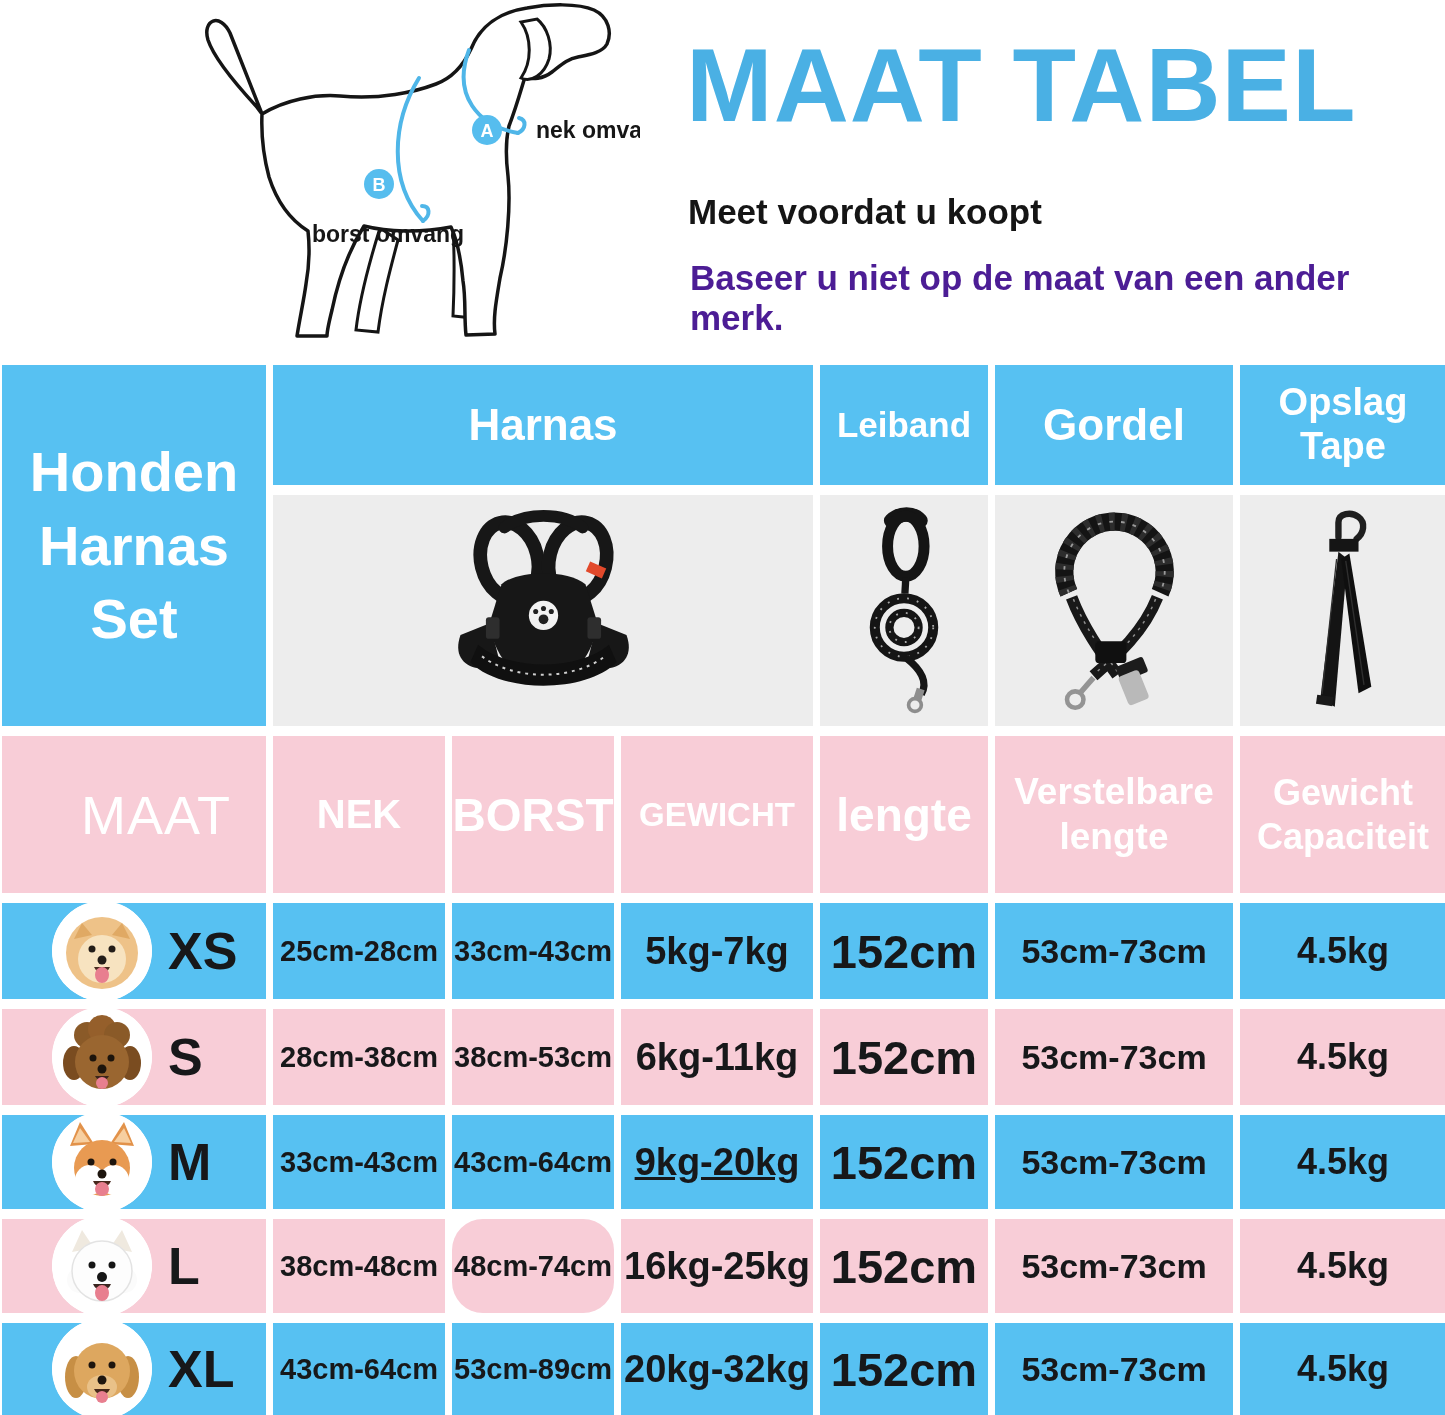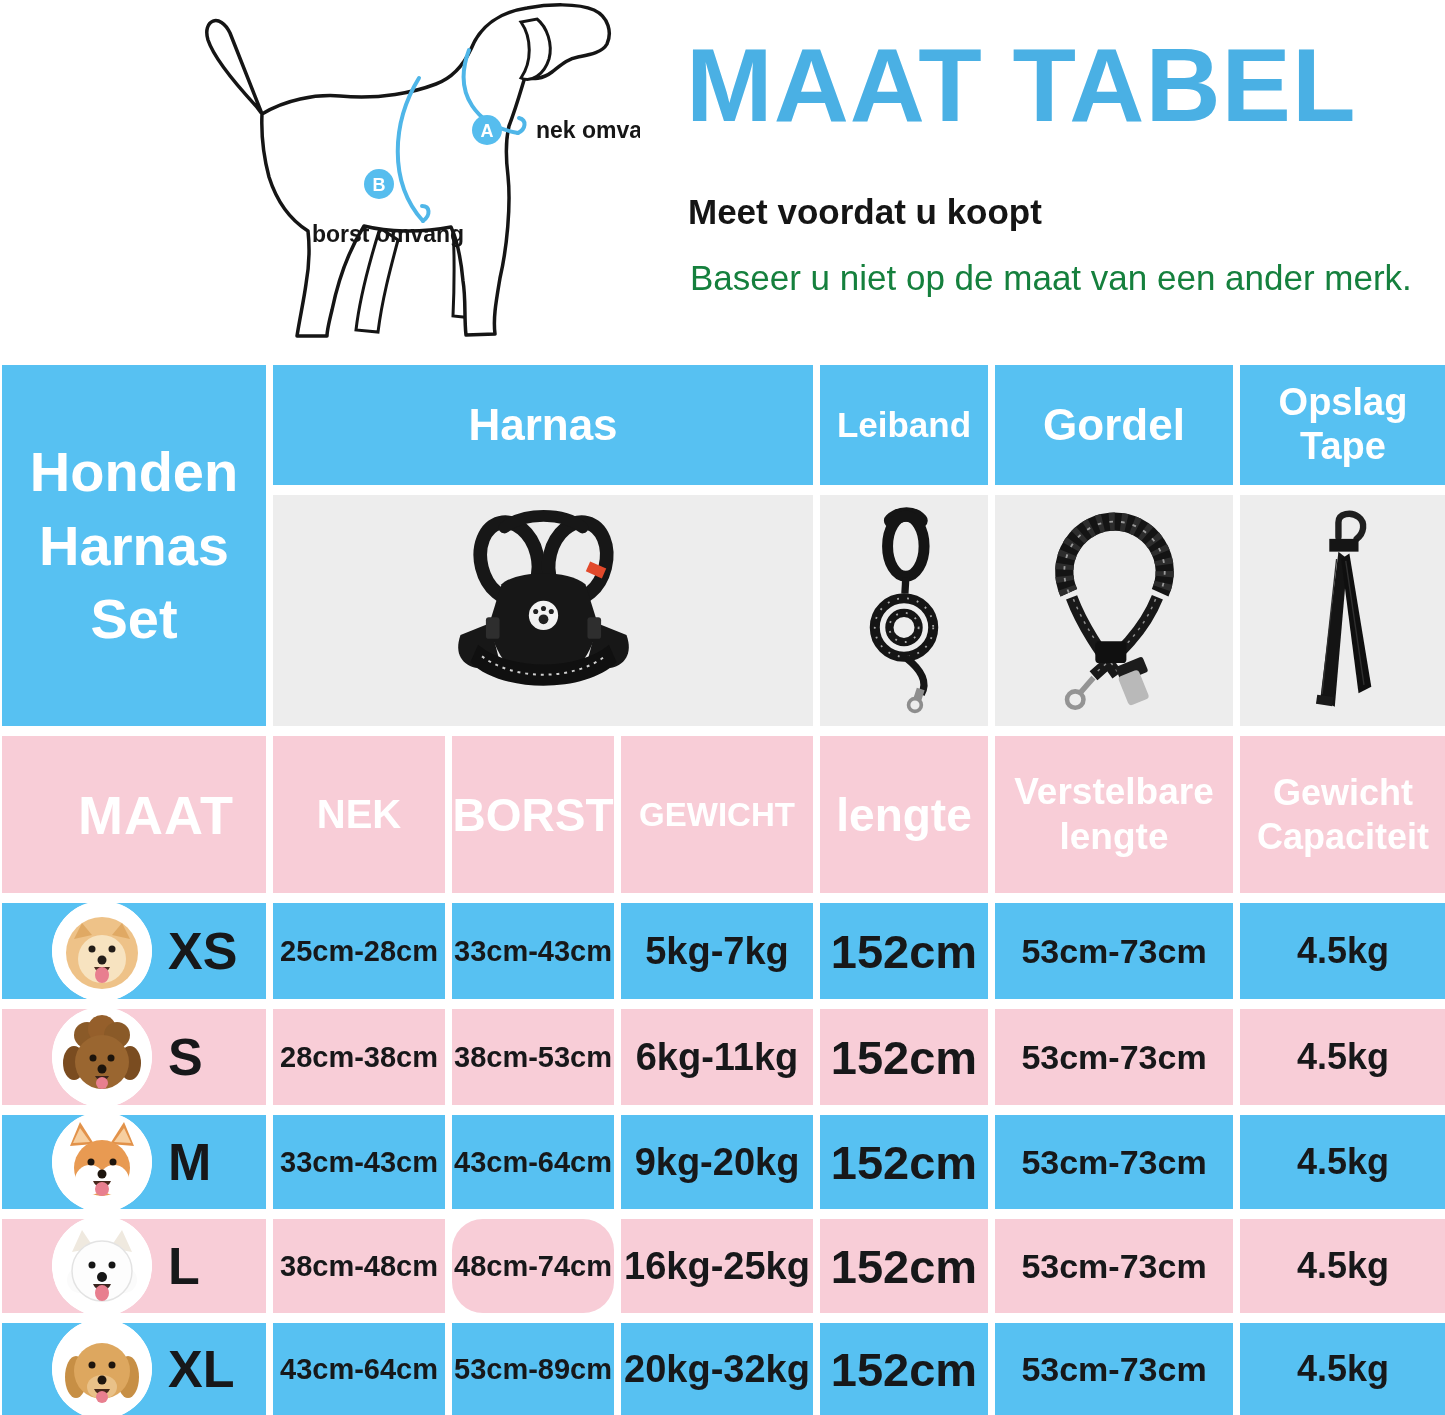--- a/index.html
+++ b/index.html
@@ -9,41 +9,41 @@
     --blue:#57c1f2;--pink:#f8cdd7;--gray:#ededed;--title-blue:#4ab0e4;
   }
   
   .diagram{position:absolute;left:80px;top:0;width:560px;height:350px;}
   .title{
     position:absolute;left:686px;top:28px;width:740px;
     font-size:104px;font-weight:800;letter-spacing:1px;line-height:1.1;
     color:var(--title-blue);white-space:nowrap;
   }
   .sub1{position:absolute;left:688px;top:192px;font-size:35px;font-weight:600;color:#151515;}
-  .sub2{position:absolute;left:690px;top:258px;font-size:35px;font-weight:400;color:#15803d;}
+  .sub2{position:absolute;left:690px;top:258px;font-size:35px;font-weight:700;color:#4c1d95;}
   
   .grid{
     position:absolute;left:2px;top:365px;width:1444px;
     display:grid;
     grid-template-columns:264px 172px 162px 192px 168px 238px 206px;
     grid-template-rows:120px 231px 157px 96px 96px 94px 94px 92px;
     column-gap:7px;row-gap:10px;
   }
   .c{display:flex;align-items:center;justify-content:center;text-align:center;min-width:0;}
   .blue{background:var(--blue);color:#fff;}
   .pink{background:var(--pink);color:#fff;}
   .gray{background:var(--gray);}
   .rowb{background:var(--blue);color:#17181a;}
   .rowp{background:var(--pink);color:#17181a;}
   .f-set{font-size:56px;font-weight:700;line-height:1.32;}
   .f-harnas{font-size:44px;font-weight:700;}
   .f-leiband{font-size:35px;font-weight:700;}
   .f-gordel{font-size:44px;font-weight:700;}
   .f-opslag{font-size:38px;font-weight:700;line-height:1.15;padding:0 28px;}
-  .f-maat{font-size:54px;font-weight:700;letter-spacing:1px;padding-left:44px;}
+  .f-maat{font-size:54px;font-weight:400;letter-spacing:1px;padding-left:44px;}
   .f-nek{font-size:40px;font-weight:700;}
   .f-borst{font-size:46px;font-weight:700;}
   .f-gewicht{font-size:33px;font-weight:700;}
   .f-lengte{font-size:46px;font-weight:700;}
   .f-verstelbare{font-size:37px;font-weight:700;line-height:1.2;padding:16px 10px;}
   .f-capaciteit{font-size:36px;font-weight:700;line-height:1.2;padding:12px 14px;}
   .d-size{font-size:52px;font-weight:800;}
   .d-nek{font-size:29px;font-weight:600;white-space:nowrap;}
   .d-gewicht{font-size:38px;font-weight:600;white-space:nowrap;}
   .d-lengte{font-size:47px;font-weight:600;white-space:nowrap;}
@@ -234,21 +234,21 @@
           <circle cx="61" cy="50" r="3.5" fill="#1d150e"></circle>
         <circle cx="50" cy="62" r="4.5" fill="#1d150e"></circle>
         <path d="M41,69 C45,78 55,78 59,69" fill="#47281c"></path>
         <ellipse cx="50" cy="77" rx="7" ry="7" fill="#e87f8f"></ellipse>
       </svg>
     </span>
     <span class="d-size">M</span>
   </div>
   <div class="c rowb d-nek" style="grid-area:6/2/7/3;">33cm-43cm</div>
   <div class="c rowb d-nek" style="grid-area:6/3/7/4;">43cm-64cm</div>
-  <div class="c rowb d-gewicht" style="grid-area:6/4/7/5;">9kg-20kg</div>
+  <div class="c rowb d-gewicht" style="grid-area:6/4/7/5;text-decoration:underline;">9kg-20kg</div>
   <div class="c rowb d-lengte" style="grid-area:6/5/7/6;">152cm</div>
   <div class="c rowb d-verstelbare" style="grid-area:6/6/7/7;">53cm-73cm</div>
   <div class="c rowb d-capaciteit" style="grid-area:6/7/7/8;">4.5kg</div>
 
   <div class="c rowp sizecell" style="grid-area:7/1/8/2;">
     <span class="avatar">
       <svg viewBox="0 0 100 100">
         <circle cx="50" cy="50" r="50" fill="#ffffff"></circle>
         <path d="M30,14 L42,32 L20,36 Z" fill="#efe9df"></path>
           <path d="M70,14 L58,32 L80,36 Z" fill="#efe9df"></path>

